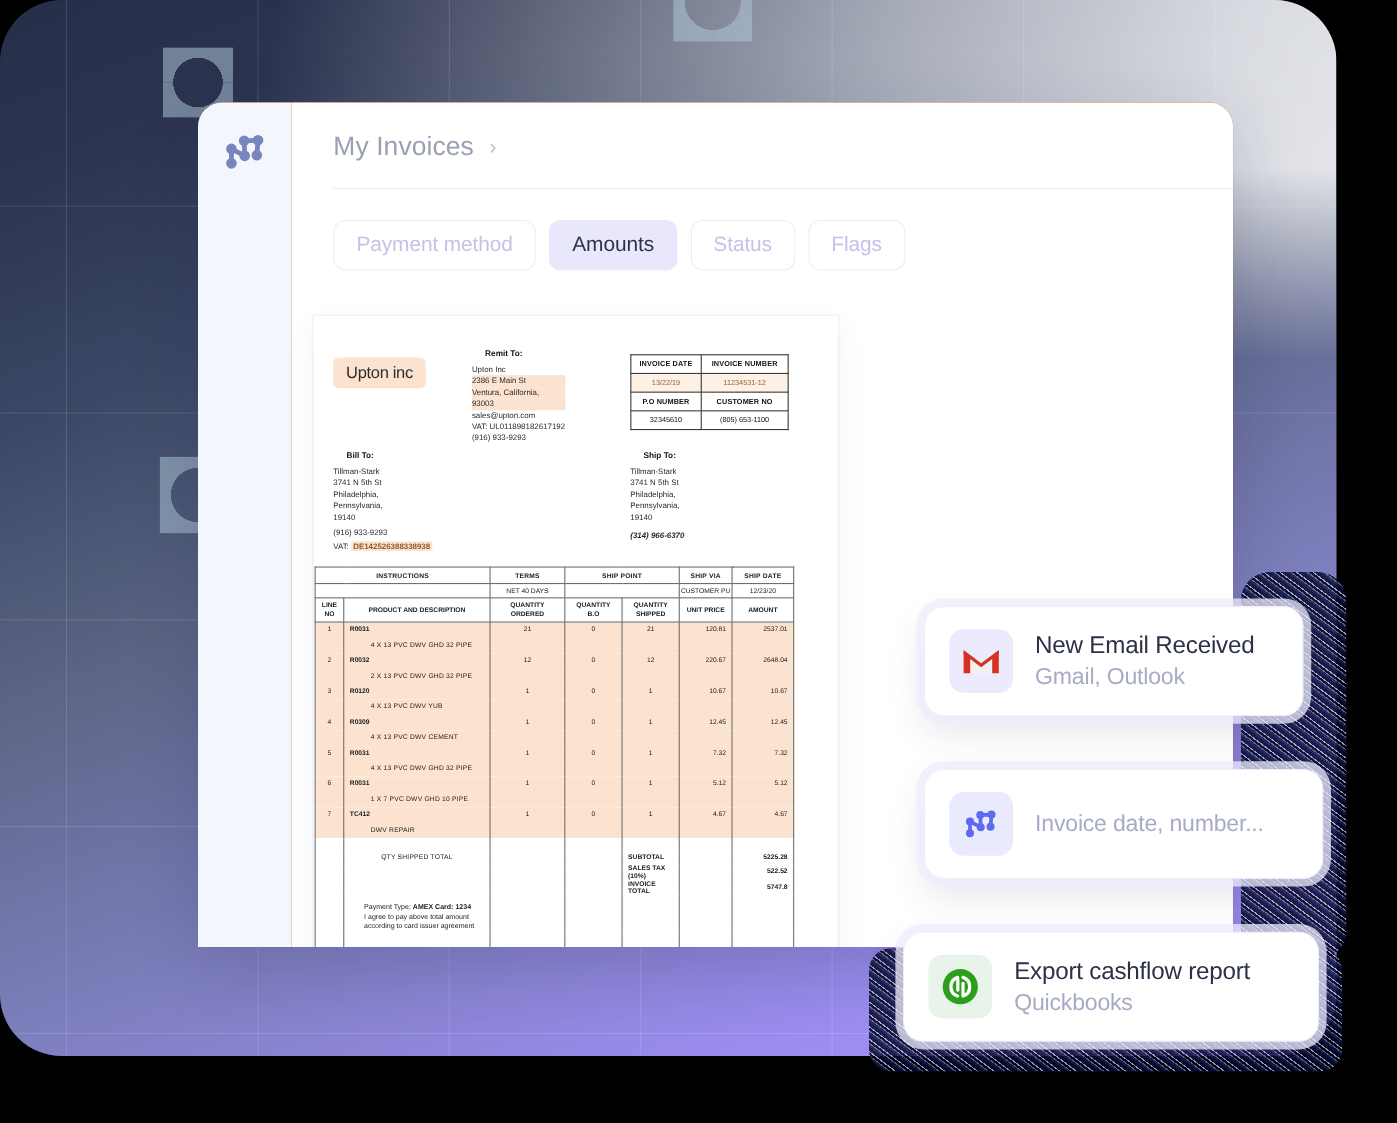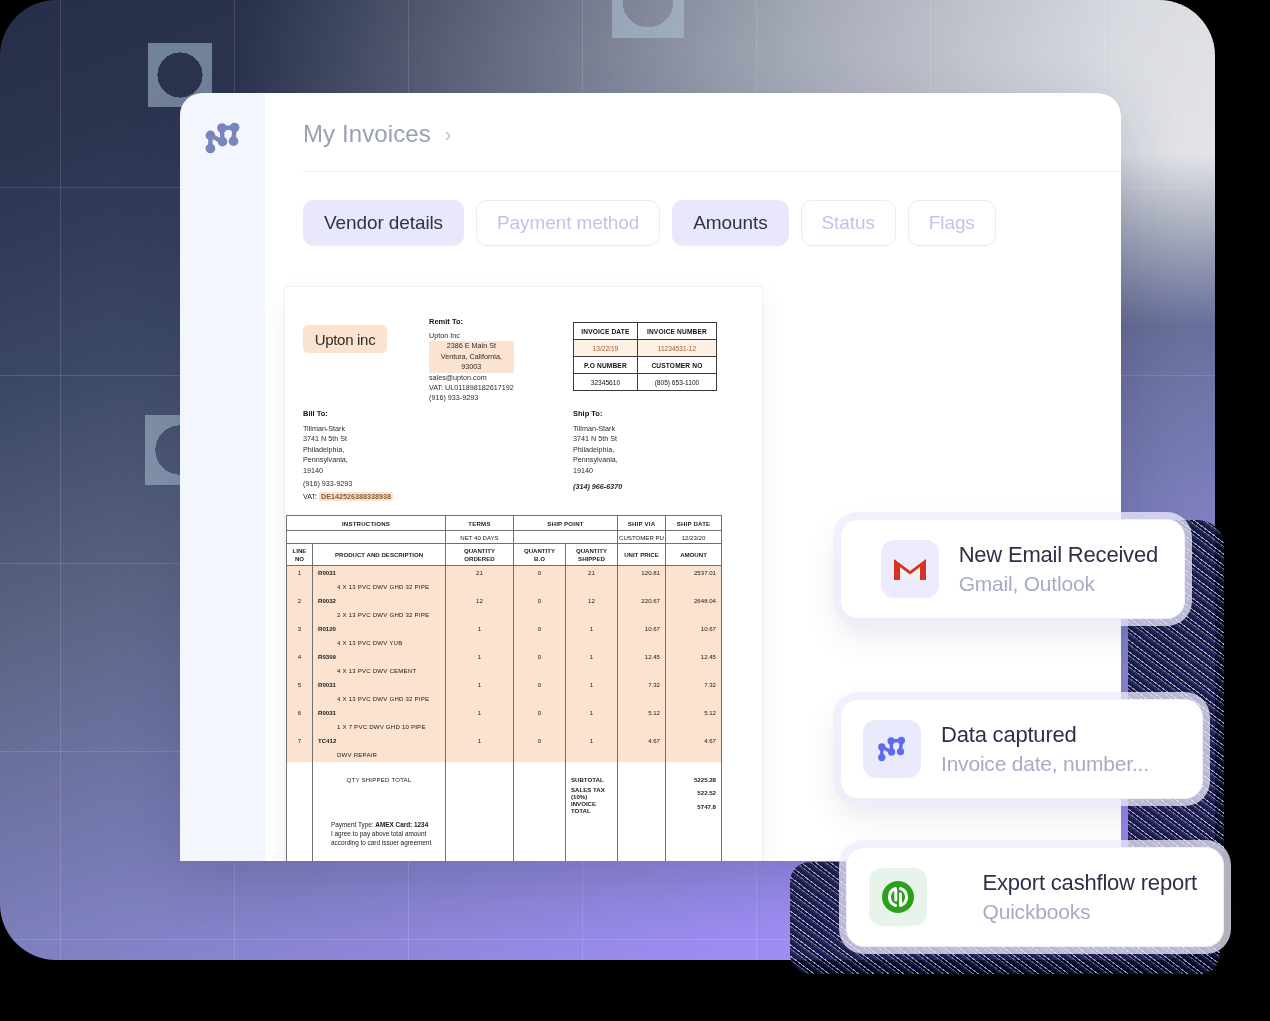--- a/index.html
+++ b/index.html
@@ -115,23 +115,23 @@
   }
   .p-abs { position:absolute; }
 
   .logo-box {
     left:18px; top:38px; width:84px; height:28px;
     background:#fbe3cf; border-radius:5px;
     display:flex; align-items:center; justify-content:center;
     font-size:15px; color:#2d2d2d; letter-spacing:-.3px;
   }
 
-  .blk-title { font-size:7.5px; font-weight:700; color:#111; }
+  .blk-title { font-size:7.5px; font-weight:700; color:#111;margin-left:12px; }
   .blk-line  { font-size:7.2px; color:#2b2b2b; line-height:10.4px; white-space:nowrap;}
-  .hl { background:#fbe3cf;text-align:center; }
+  .hl { background:#fbe3cf; }
   .hl-txt { background:#fbe3cf; color:#8a5a2b; padding:0 2px; border-radius:2px;font-weight:bold; }
 
   
   .meta-tbl { left:288px; top:35px; width:144px; border-collapse:collapse; }
   .meta-tbl td {
     border:1px solid #3a3a3a; height:17px; text-align:center;
     font-size:6.6px; color:#111;
   }
   .meta-tbl td.h { font-weight:700; letter-spacing:.15px; }
   .meta-tbl td.v { font-weight:400; }
@@ -175,23 +175,23 @@
     width:58px; height:58px; border-radius:13px;
     display:flex; align-items:center; justify-content:center; flex:0 0 auto;
   }
   .ic-gmail { background:#eceafd; }
   .ic-nanonets { background:#e9ebfd; }
   .ic-qb { background:#e8f4e9; }
   .noti-txt { display:flex; flex-direction:column; gap:4px; }
   .noti-title { font-size:22px; color:#2d3148; letter-spacing:-.2px; }
   .noti-sub { font-size:21px; color:#a7abc6; letter-spacing:-.2px; }
 
-  .noti1 { left:840px; top:519px; width:345px;justify-content:flex-end; }
+  .noti1 { left:840px; top:551px; width:345px; }
   .noti2 { left:840px; top:699px; width:363px; }
-  .noti3 { left:846px; top:847px; width:378px;justify-content:space-between; }
+  .noti3 { left:821px; top:847px; width:378px; }
 
   
   .noise {
     position:absolute; border-radius:26px; opacity:.85;
     background-image:
       repeating-linear-gradient(37deg, #2b2f52 0 2px, #6e6f97 2px 3px, #111324 3px 5px, #a9a9c8 5px 6px, #1b2340 6px 9px),
       repeating-linear-gradient(-51deg, rgba(255,255,255,.35) 0 1px, transparent 1px 4px),
       repeating-linear-gradient(12deg, rgba(40,180,170,.35) 0 1px, transparent 1px 7px);
     filter: contrast(1.25);
   }
@@ -242,21 +242,20 @@
 
     <div class="app-main">
 
       <div class="crumb-row">
         <span class="crumb-parent">My Invoices</span>
         <span class="crumb-sep">›</span>
       </div>
       <div class="crumb-divider"></div>
 
       <div class="tabs">
-        <div class="tab active">Vendor details</div>
         <div class="tab ghost">Payment method</div>
         <div class="tab active">Amounts</div>
         <div class="tab ghost">Status</div>
         <div class="tab ghost">Flags</div>
       </div>
 
       <div class="paper">
 
         <div class="p-abs logo-box">Upton inc</div>
 
@@ -605,21 +604,20 @@
           <circle cx="8" cy="30" r="4.3"></circle>
           <circle cx="8" cy="17.5" r="4.3"></circle>
           <circle cx="19.5" cy="23.5" r="4.3"></circle>
           <circle cx="19" cy="10.5" r="4.3"></circle>
           <circle cx="31" cy="10" r="4.3"></circle>
           <circle cx="30" cy="23" r="4.3"></circle>
         </g>
       </svg>
     </div>
     <div class="noti-txt">
-      <div class="noti-title">Data captured</div>
       <div class="noti-sub">Invoice date, number...</div>
     </div>
   </div>
 
   <div class="noti noti3">
     <div class="noti-icon ic-qb">
       <svg width="40" height="40" viewBox="0 0 40 40" aria-hidden="true">
         <circle cx="20" cy="20" r="16" fill="#2ca01c"></circle>
         <path d="M17.5 11.5 A9 9 0 0 0 17.5 28.5" fill="none" stroke="#fff" stroke-width="3" stroke-linecap="round"></path>
         <path d="M22.5 28.5 A9 9 0 0 0 22.5 11.5" fill="none" stroke="#fff" stroke-width="3" stroke-linecap="round"></path>

